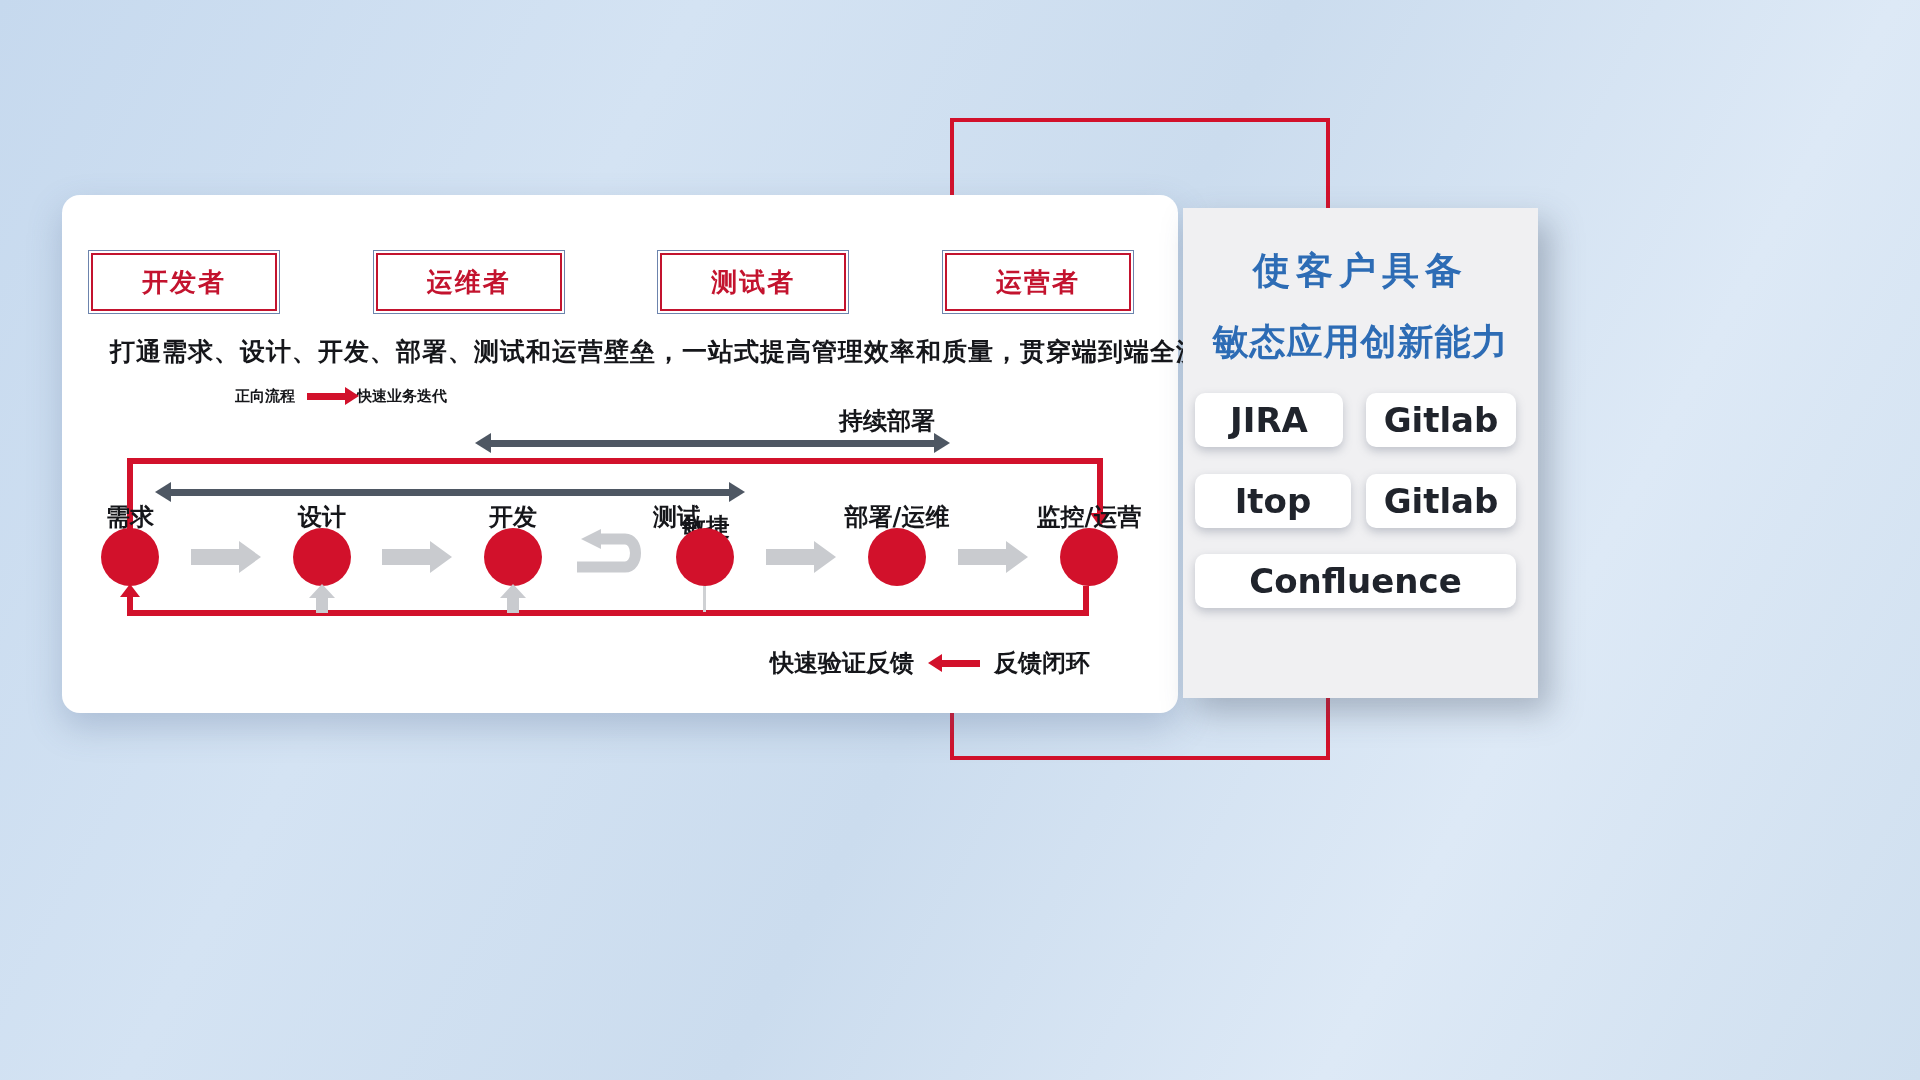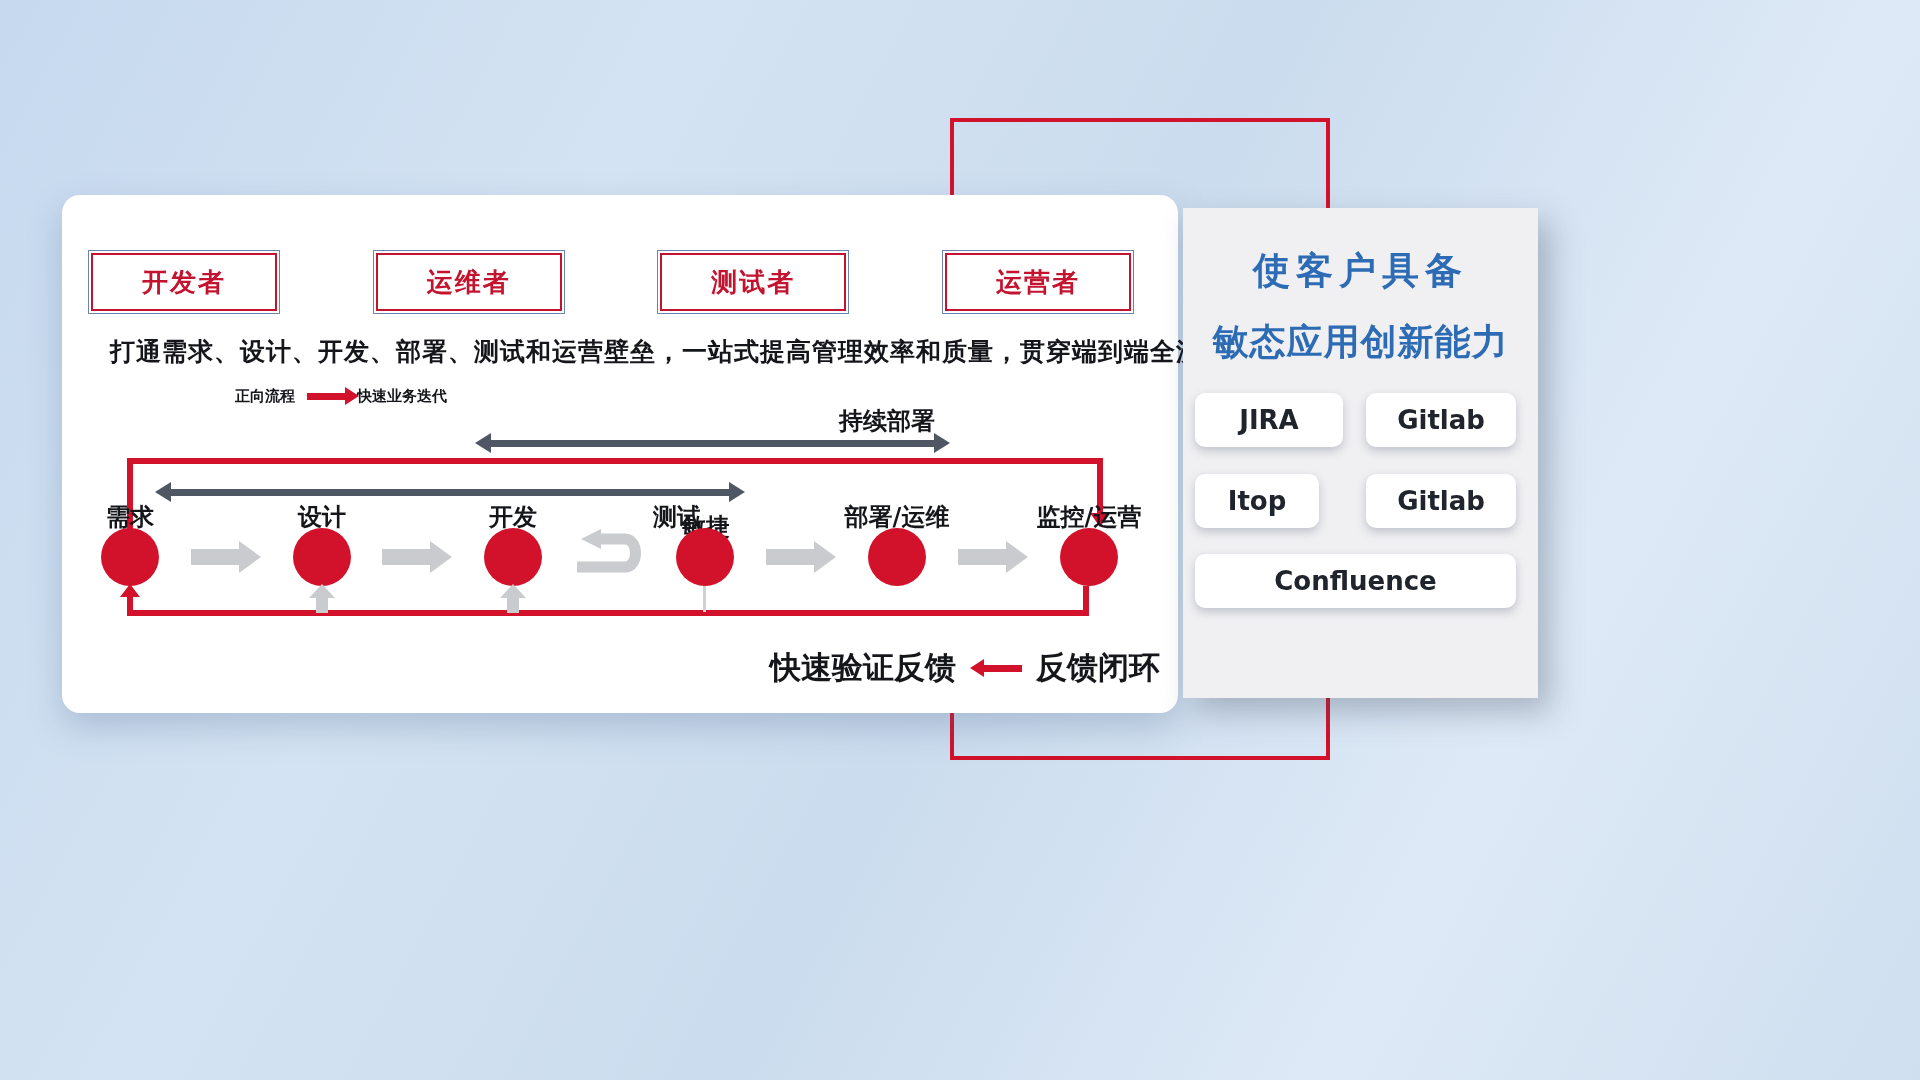--- a/index.html
+++ b/index.html
@@ -33,21 +33,21 @@
   .role-box::before { content: ""; position: absolute; inset: 2px; border: 2px solid #c3132e; pointer-events: none; }
   .role-box span { font-size: 26px; font-weight: 700; color: #c3132e; letter-spacing: 2px; }
 
   .description {
     position: absolute; left: 48px; top: 140px; width: 1040px;
     font-size: 25px; font-weight: 700; color: #15161a; white-space: nowrap; letter-spacing: 1px;
   }
 
   
   .legend-forward { position: absolute; left: 173px; top: 192px; display: flex; align-items: center; gap: 12px; font-size: 15px; font-weight: 700; color: #15161a; }
-  .legend-feedback { position: absolute; left: 708px; top: 452px; display: flex; align-items: center; gap: 14px; font-size: 31px; font-weight: 700; color: #15161a; }
+  .legend-feedback { position: absolute; left: 708px; top: 452px; display: flex; align-items: center; gap: 14px; font-size: 24px; font-weight: 700; color: #15161a; }
   .arrow-right-red { position: relative; width: 38px; height: 7px; background: #d2112b; }
   .arrow-right-red::after { content: ""; position: absolute; right: -14px; top: -6px; border-left: 14px solid #d2112b; border-top: 9px solid transparent; border-bottom: 9px solid transparent; }
   .arrow-left-red { position: relative; width: 38px; height: 7px; background: #d2112b; margin-left: 14px; }
   .arrow-left-red::before { content: ""; position: absolute; left: -14px; top: -6px; border-right: 14px solid #d2112b; border-top: 9px solid transparent; border-bottom: 9px solid transparent; }
 
   
   .span-arrow { position: absolute; height: 7px; background: #4e5763; }
   .span-arrow::before { content: ""; position: absolute; left: -15px; top: -7px; border-right: 16px solid #4e5763; border-top: 10px solid transparent; border-bottom: 10px solid transparent; }
   .span-arrow::after { content: ""; position: absolute; right: -15px; top: -7px; border-left: 16px solid #4e5763; border-top: 10px solid transparent; border-bottom: 10px solid transparent; }
   .span-label { position: absolute; text-align: right; font-size: 24px; font-weight: 700; color: #15161a; line-height: 26px; }
@@ -77,25 +77,25 @@
     position: absolute; left: 1183px; top: 208px; width: 355px; height: 490px;
     background: #f0f0f2; z-index: 3;
     box-shadow: 12px 14px 30px rgba(70,80,100,0.35);
   }
   .rp-title1 { margin-top: 38px; text-align: center; font-size: 37px; font-weight: 800; color: #2d6cb5; letter-spacing: 6px; }
   .rp-title2 { margin-top: 22px; text-align: center; font-size: 36px; font-weight: 800; color: #2d6cb5; letter-spacing: 1px; }
   .tool-box {
     position: absolute; height: 54px; background: #ffffff; border-radius: 10px;
     box-shadow: 0 4px 10px rgba(100,110,130,0.35);
     display: flex; align-items: center; justify-content: center;
-    font-size: 26px; font-weight: 700; color: #20242c;
+    font-size: 34px; font-weight: 700; color: #20242c;
   }
   .tb-jira { left: 12px; top: 185px; width: 148px; }
   .tb-gitlab { left: 183px; top: 185px; width: 150px; }
-  .tb-itop { left: 12px; top: 266px; width: 124px; }
+  .tb-itop { left: 12px; top: 266px; width: 156px; }
   .tb-jenkins { left: 183px; top: 266px; width: 150px; }
   .tb-confluence { left: 12px; top: 346px; width: 321px; }
 </style>
 </head>
 <body>
 
 <div class="red-frame"></div>
 
 <div class="main-panel">
 

